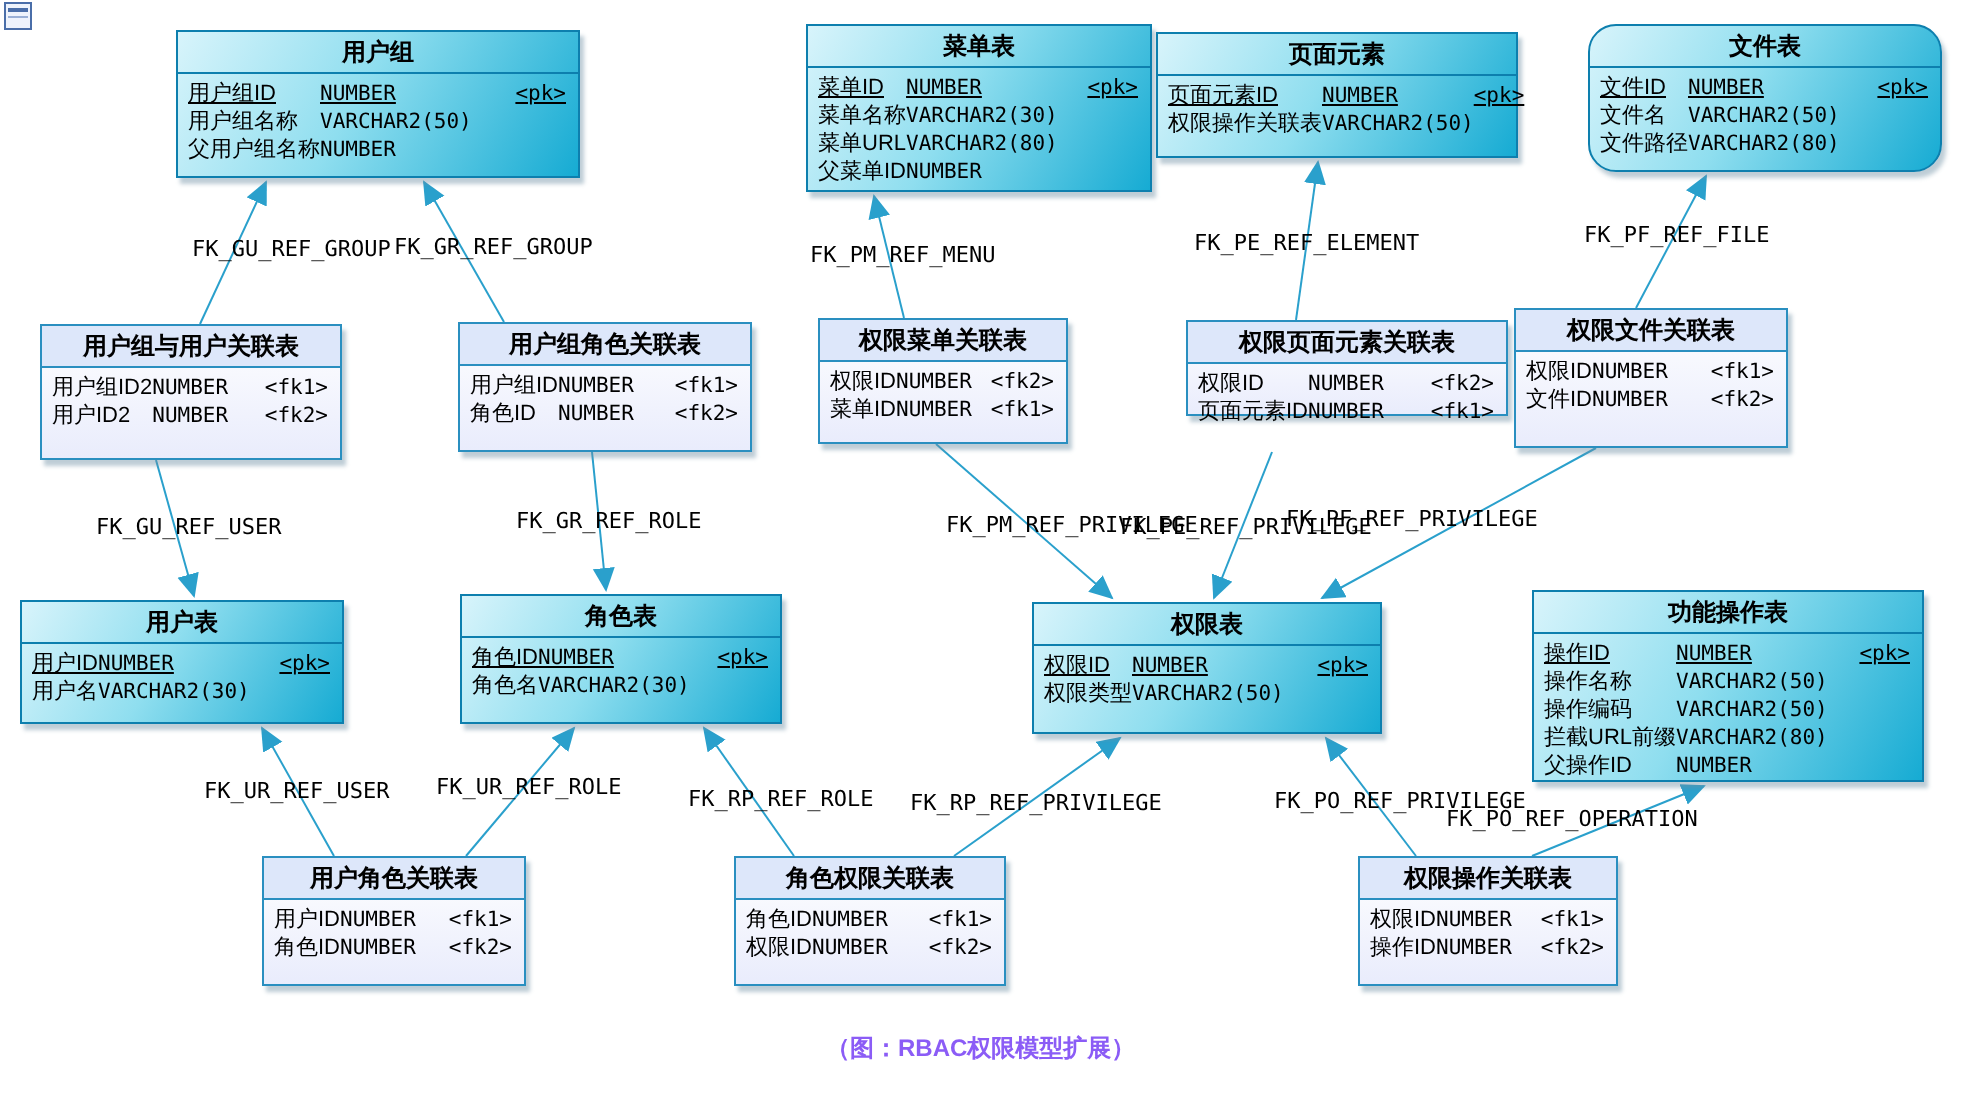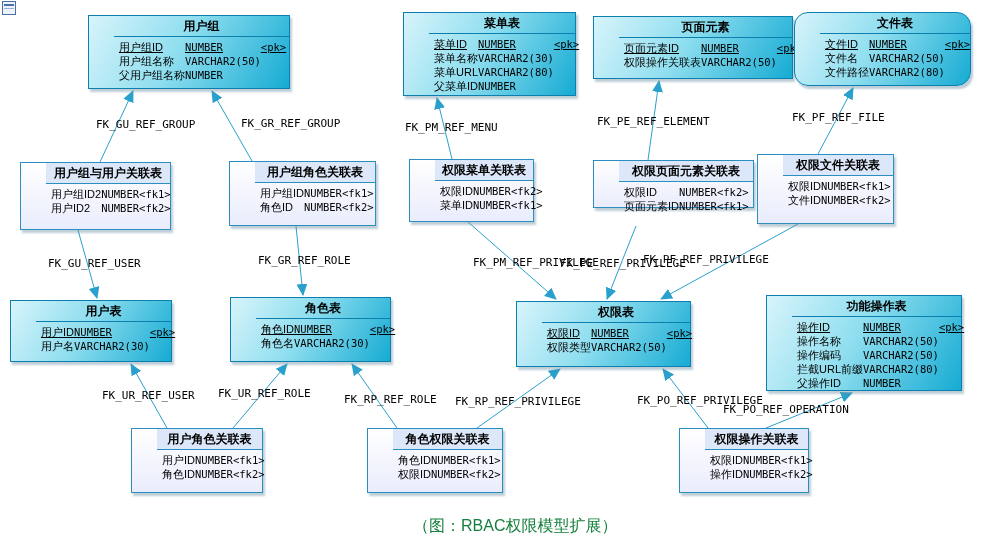--- a/index.html
+++ b/index.html
@@ -1,40 +1,40 @@
 <!DOCTYPE html>
 <html><head>
 <meta charset="utf-8">
 <style>
   html,body{margin:0;padding:0;background:#fff;}
   body{font-family:"Liberation Sans", sans-serif;}
   #canvas{position:relative;width:984px;height:556px;background:#fff;overflow:hidden;}
   #wires{position:absolute;left:0;top:0;z-index:1;}
 
   .tbl{position:absolute;z-index:2;box-sizing:border-box;font-size:11px;color:#000;
-       box-shadow:2px 3px 2px rgba(110,145,165,.45);padding-left:25px;}
+       box-shadow:2px 3px 2px rgba(110,145,165,.45);}
   .tbl.entity{border:1px solid #0d7fae;
        background:linear-gradient(120deg,#d8f4fb 0%,#8fdeef 45%,#16abd3 100%);}
   .tbl.assoc{border:1px solid #2a8fc0;
        background:linear-gradient(180deg,#ffffff 0%,#e9ecfc 100%);}
   .tbl-title{font-weight:bold;font-size:12px;text-align:center;line-height:17px;
        padding:2px 4px 1px 4px;border-bottom:1px solid #0d7fae;}
   .tbl.assoc .tbl-title{background:#dde7fa;border-bottom:1px solid #2a8fc0;}
   .tbl-body{display:grid;grid-template-columns:max-content max-content auto;
        column-gap:0;padding:3px 6px 2px 5px;line-height:14px;}
   .tbl-body .c2{justify-self:end;}
   .tbl-body .pk{text-decoration:underline;}
   .tbl-body span{white-space:nowrap;}
   .type,.key{font-family:"DejaVu Sans Mono", monospace;font-size:10.5px;}
 
   .fk-label{position:absolute;z-index:3;font-family:"DejaVu Sans Mono", monospace;
        font-size:11px;color:#000;white-space:nowrap;}
 
-  #caption{position:absolute;left:413px;top:516px;z-index:3;font-weight:normal;
-       font-size:16px;color:#15803d;white-space:nowrap;}
+  #caption{position:absolute;left:413px;top:516px;z-index:3;font-weight:bold;
+       font-size:12px;color:#8b5cf6;white-space:nowrap;}
 
   #corner-icon{position:absolute;left:2px;top:1px;width:12px;height:12px;z-index:3;
        border:1px solid #4a6ea9;background:#eef3fc;}
   #corner-icon::before{content:"";display:block;margin:2px 1px 0 1px;height:2px;background:#4a6ea9;}
   #corner-icon::after{content:"";display:block;margin:2px 1px 0 1px;height:1px;background:#9ab0d6;}
 </style>
 </head>
 <body>
 
 <div id="canvas">
@@ -87,21 +87,21 @@
         <span class="c1 type">VARCHAR2(30)</span>
         <span class="c2 key"></span>
         <span class="c0 name">菜单URL</span>
         <span class="c1 type">VARCHAR2(80)</span>
         <span class="c2 key"></span>
         <span class="c0 name">父菜单ID</span>
         <span class="c1 type">NUMBER</span>
         <span class="c2 key"></span>
       </div>
     </div>
-    <div class="tbl entity" style="left: 578px; top: 16px; width: 200px; height: 63px; margin-left: 15px;">
+    <div class="tbl entity" style="left: 578px; top: 16px; width: 181px; height: 63px;">
       <div class="tbl-title">页面元素</div>
       <div class="tbl-body">
         <span class="c0 name pk">页面元素ID</span>
         <span class="c1 type pk">NUMBER</span>
         <span class="c2 key pk">&lt;pk&gt;</span>
         <span class="c0 name">权限操作关联表</span>
         <span class="c1 type">VARCHAR2(50)</span>
         <span class="c2 key"></span>
       </div>
     </div>
@@ -254,21 +254,21 @@
       <div class="tbl-body">
         <span class="c0 name">权限ID</span>
         <span class="c1 type">NUMBER</span>
         <span class="c2 key">&lt;fk1&gt;</span>
         <span class="c0 name">操作ID</span>
         <span class="c1 type">NUMBER</span>
         <span class="c2 key">&lt;fk2&gt;</span>
       </div>
     </div>
     <span class="fk-label" style="left: 96px; top: 118px;">FK_GU_REF_GROUP</span>
-    <span class="fk-label" style="left: 197px; top: 117px; margin-left: 44px;">FK_GR_REF_GROUP</span>
+    <span class="fk-label" style="left: 197px; top: 117px;">FK_GR_REF_GROUP</span>
     <span class="fk-label" style="left: 405px; top: 121px;">FK_PM_REF_MENU</span>
     <span class="fk-label" style="left: 597px; top: 115px;">FK_PE_REF_ELEMENT</span>
     <span class="fk-label" style="left: 792px; top: 111px;">FK_PF_REF_FILE</span>
     <span class="fk-label" style="left: 48px; top: 257px;">FK_GU_REF_USER</span>
     <span class="fk-label" style="left: 258px; top: 254px;">FK_GR_REF_ROLE</span>
     <span class="fk-label" style="left: 473px; top: 256px;">FK_PM_REF_PRIVILEGE</span>
     <span class="fk-label" style="left: 560px; top: 257px;">FK_PE_REF_PRIVILEGE</span>
     <span class="fk-label" style="left: 643px; top: 253px;">FK_PF_REF_PRIVILEGE</span>
     <span class="fk-label" style="left: 102px; top: 389px;">FK_UR_REF_USER</span>
     <span class="fk-label" style="left: 218px; top: 387px;">FK_UR_REF_ROLE</span>

